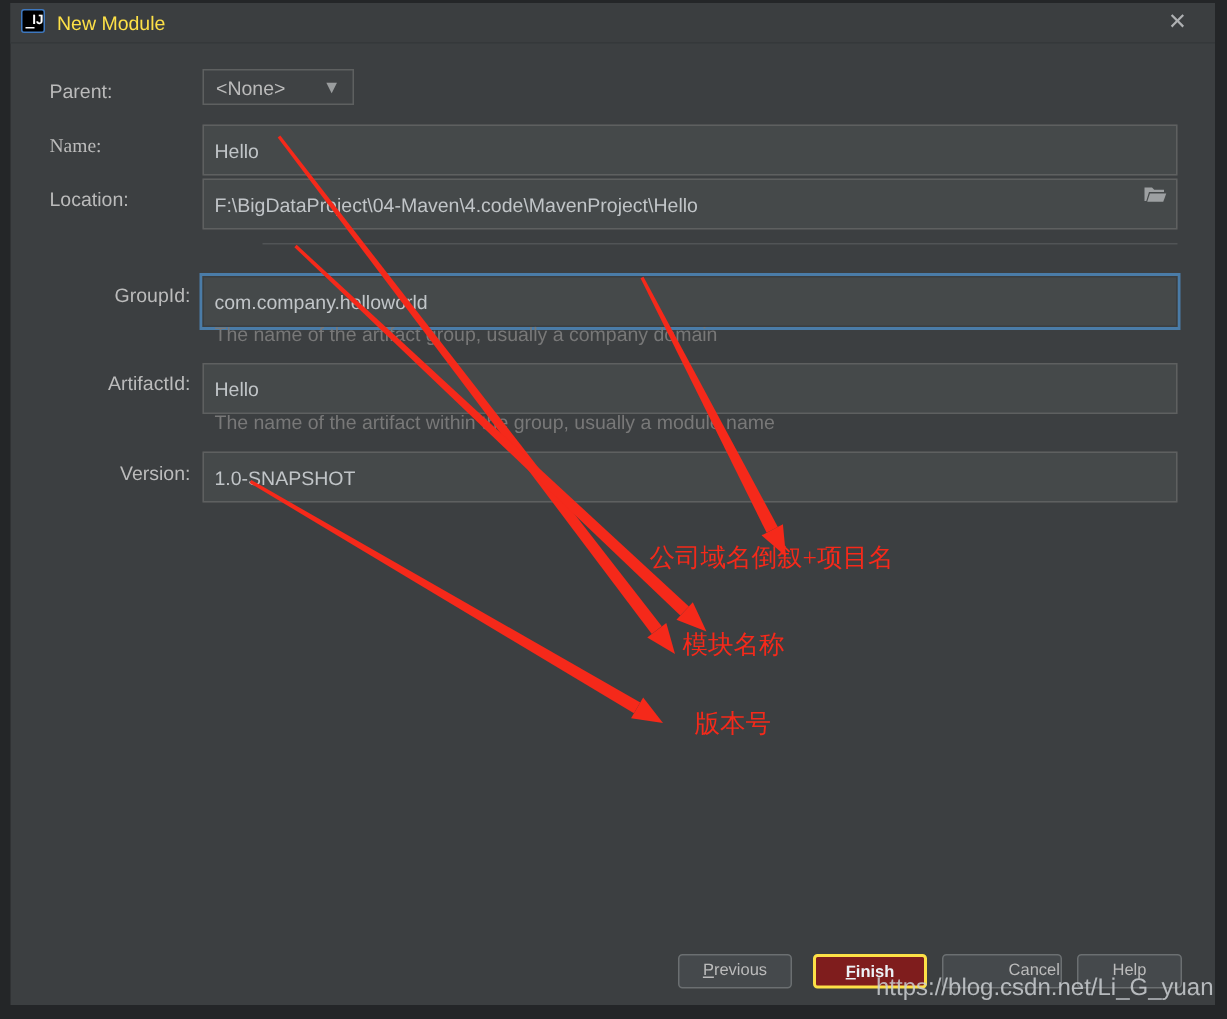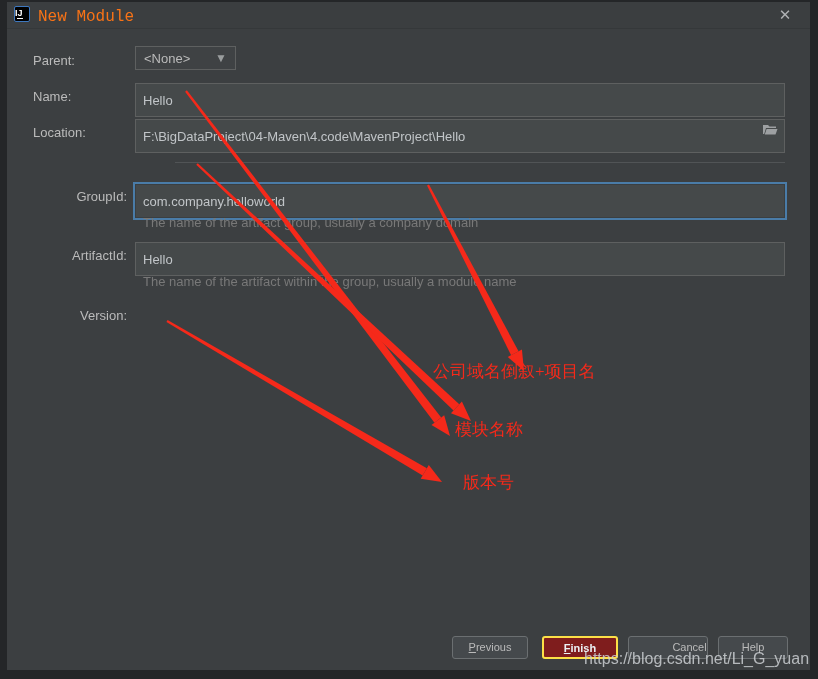--- a/index.html
+++ b/index.html
@@ -16,25 +16,25 @@
     position:absolute; left:7px; top:2px; width:803px; height:668px;
     background:#3C3F41;
   }
   .titlebar {
     position:absolute; left:0; top:0; right:0; height:27px;
     background:#3B3E40; border-bottom:1px solid #35383A;
   }
   .app-icon {
     position:absolute; left:7px; top:4px; width:16px; height:16px;
     background:#000; border:1px solid #3E78BF; border-radius:2px;
-    color:#FFF; font-size:9px; font-weight:bold; text-align:left; line-height:13px;
+    color:#FFF; font-size:9px; font-weight:bold; text-align:right; line-height:13px;
   }
   .app-icon i { position:absolute; left:2px; bottom:2px; width:6px; height:1px; background:#FFF; }
   .title-text {
-    position:absolute; left:31px; top:6px; font-size:16px; color:#f97316;font-family:Liberation Mono, monospace;
+    position:absolute; left:31px; top:6px; font-size:13px; color:#fde047;
   }
   .close-btn {
     position:absolute; right:16px; top:4px; width:18px; height:18px;
     color:#AFB1B3; font-size:15px; line-height:18px; text-align:center; cursor:pointer;
   }
 
   
   .lbl { position:absolute; font-size:13px; color:#BBBBBB; }
   .lbl-r { width:94px; left:26px; text-align:right; }
   .hint { position:absolute; font-size:13px; color:#787878; }
@@ -100,21 +100,21 @@
       <div class="title-text">New Module</div>
       <div class="close-btn">✕</div>
     </div>
 
     <div class="lbl" style="left:26px; top:51px;">Parent:</div>
     <div class="combo">
       <span class="combo-text">&lt;None&gt;</span>
       <span class="combo-arrow">▼</span>
     </div>
 
-    <div class="lbl" style="left:26px; top:87px;">Name:</div>
+    <div class="lbl" style="left:26px; top:87px;font-family:Liberation Serif, serif;">Name:</div>
     <input class="field" style="left: 128px; top: 81px; width: 650px;" value="Hello">
 
     <div class="lbl" style="left:26px; top:123px;">Location:</div>
     <div style="position:absolute; left:128px; top:117px; width:650px; height:23px;">
       <input class="field" style="left: 0px; top: 0px; width: 650px; padding-right: 28px;" value="F:\BigDataProject\04-Maven\4.code\MavenProject\Hello">
       <svg class="folder-icon" viewBox="0 0 16 13">
         <path d="M1 2 L6 2 L7.5 3.5 L14 3.5 L14 5 L4 5 L2.2 11 L1 11 Z" fill="#9DA0A2"></path>
         <path d="M4.6 6 L15.5 6 L13.5 11.5 L2.8 11.5 Z" fill="#9DA0A2"></path>
       </svg>
     </div>
@@ -123,20 +123,21 @@
 
     <div class="lbl lbl-r" style="top:187px;">GroupId:</div>
     <input class="field focused" style="left: 128px; top: 182px; width: 650px;" value="com.company.helloworld">
     <div class="hint" style="left:136px; top:213px;">The name of the artifact group, usually a company domain</div>
 
     <div class="lbl lbl-r" style="top:246px;">ArtifactId:</div>
     <input class="field" style="left: 128px; top: 240px; width: 650px;" value="Hello">
     <div class="hint" style="left:136px; top:272px;">The name of the artifact within the group, usually a module name</div>
 
     <div class="lbl lbl-r" style="top:306px;">Version:</div>
+    <input class="field" style="left: 128px; top: 299px; width: 650px;" value="1.0-SNAPSHOT">
 
     <div class="btn mnemonic" style="left:445px; width:76px;">Previous</div>
     <div class="btn primary mnemonic" style="left:535px; width:76px;">Finish</div>
     <div class="btn" style="left:621px; width:80px;padding-left:43px;">Cancel</div>
     <div class="btn" style="left:711px; width:70px;">Help</div>
   </div>
 
   <svg id="annot-svg" width="818" height="679">
       <polygon points="185.12642204557196,91.66847704338842,434.51039247603086,422.6691313578823,441.18135140075407,417.5643975720071,186.87357795442804,90.33152295661158" fill="#F5291A"></polygon>
       <polygon points="450,436,431.49257772437034,424.97841568958773,444.1991661524146,415.2551132403017" fill="#F5291A"></polygon>

